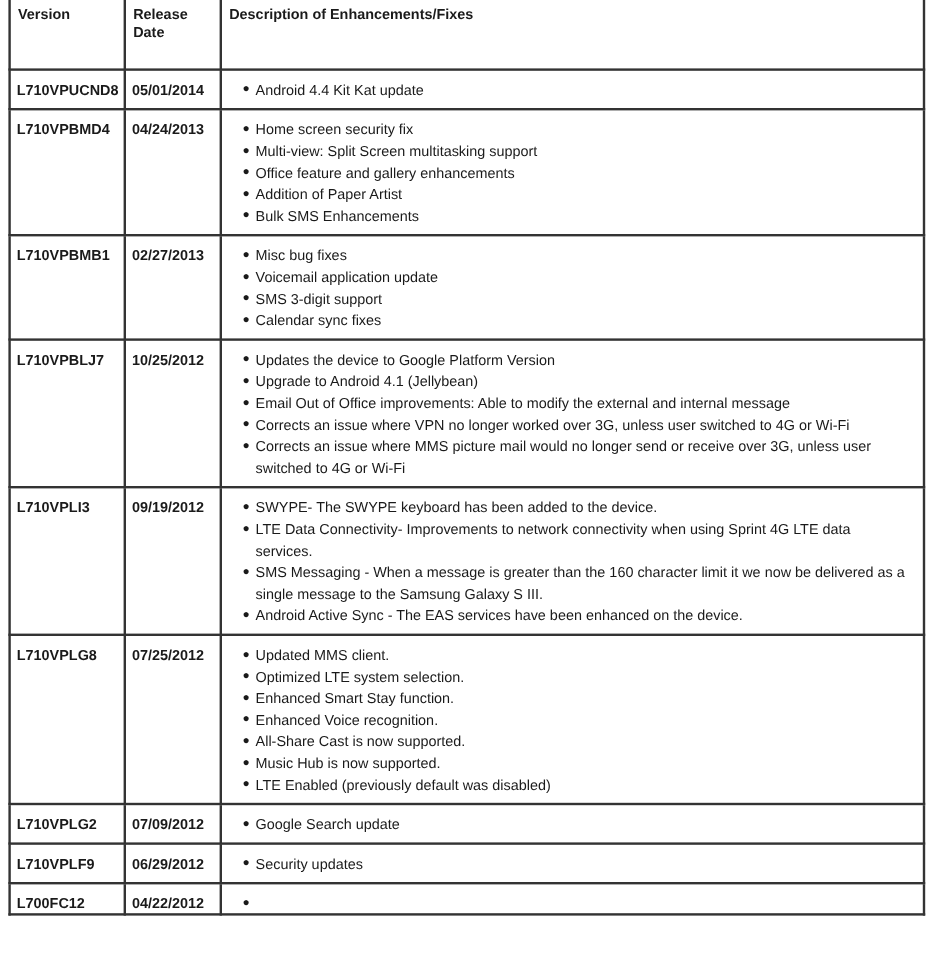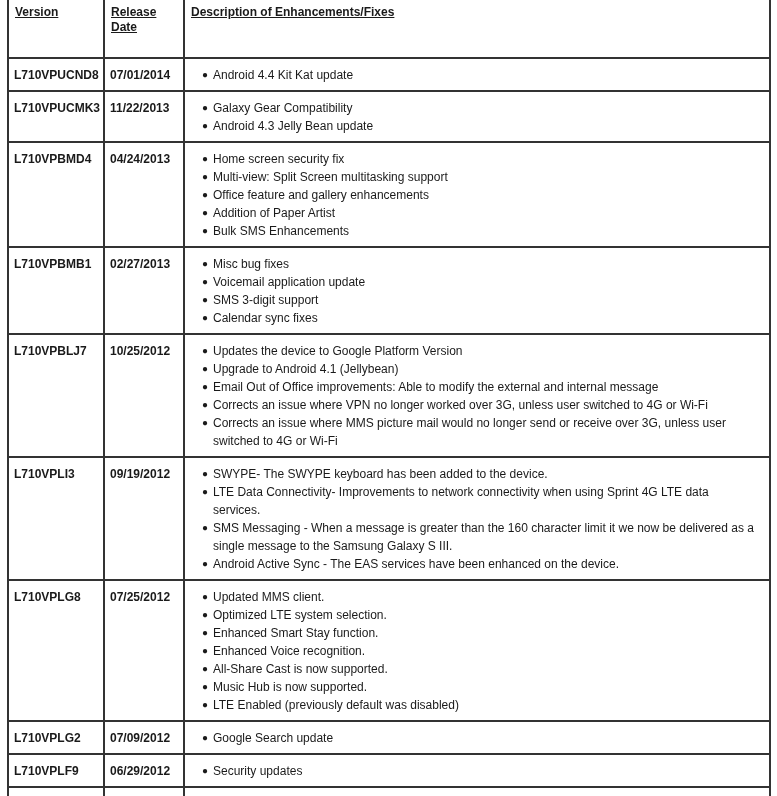--- a/index.html
+++ b/index.html
@@ -30,21 +30,20 @@
       text-align: left;
       padding: 0;
     }
     .tbl th {
       font-weight: bold;
       font-size: 12px;
       padding: 5px 20px 0 6px;
       height: 52px;
       line-height: 15px;
       border-top: none;
-      text-decoration: underline;
     }
     .col-version { width: 96px; }
     .col-date { width: 80px; }
     .tbl td.cell-version, .tbl td.cell-date {
       padding: 9px 5px 0 5px;
       line-height: 15px;
       font-weight: bold;
     }
     .tbl td.cell-desc {
       padding: 7px 10px 6px 6px;
@@ -80,34 +79,24 @@
   <thead>
     <tr>
       <th>Version</th>
       <th>Release Date</th>
       <th>Description of Enhancements/Fixes</th>
     </tr>
   </thead>
   <tbody id="tbody">
       <tr>
         <td class="cell-version">L710VPUCND8</td>
-        <td class="cell-date">07/01/2014</td>
+        <td class="cell-date">05/01/2014</td>
         <td class="cell-desc">
           <ul class="items">
             <li><span class="bullet">●</span><span>Android 4.4 Kit Kat update</span></li>
-          </ul>
-        </td>
-      </tr>
-      <tr>
-        <td class="cell-version">L710VPUCMK3</td>
-        <td class="cell-date">11/22/2013</td>
-        <td class="cell-desc">
-          <ul class="items">
-            <li><span class="bullet">●</span><span>Galaxy Gear Compatibility</span></li>
-            <li><span class="bullet">●</span><span>Android 4.3 Jelly Bean update</span></li>
           </ul>
         </td>
       </tr>
       <tr>
         <td class="cell-version">L710VPBMD4</td>
         <td class="cell-date">04/24/2013</td>
         <td class="cell-desc">
           <ul class="items">
             <li><span class="bullet">●</span><span>Home screen security fix</span></li>
             <li><span class="bullet">●</span><span>Multi-view: Split Screen multitasking support</span></li>

